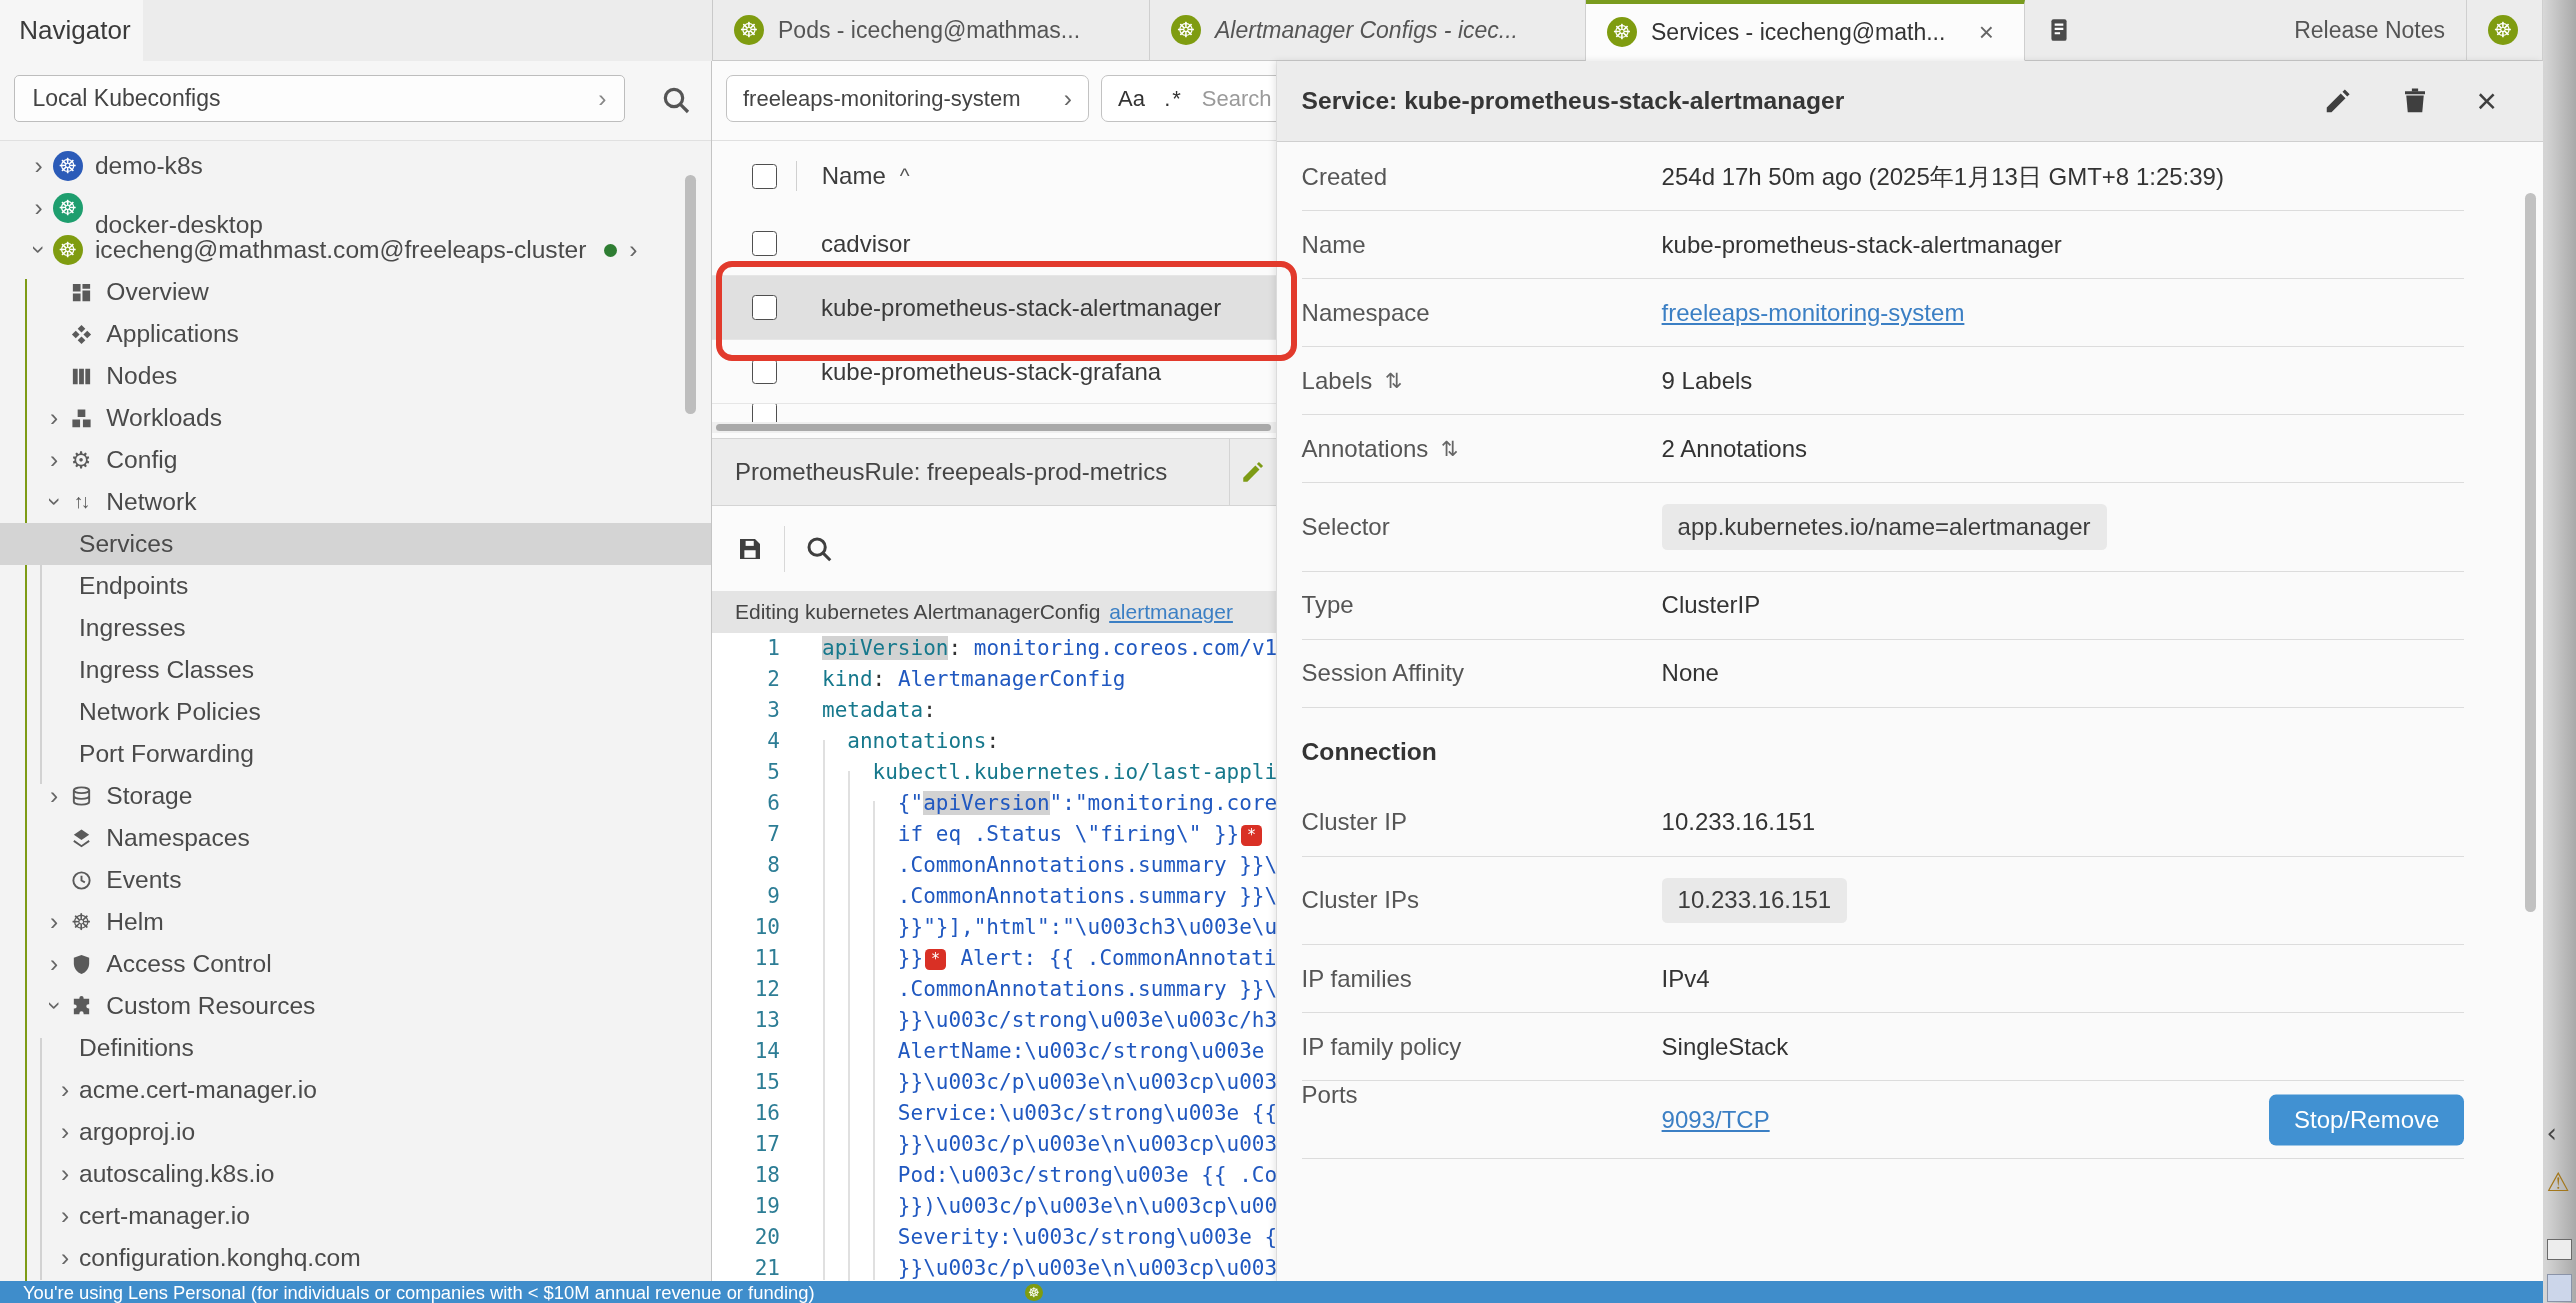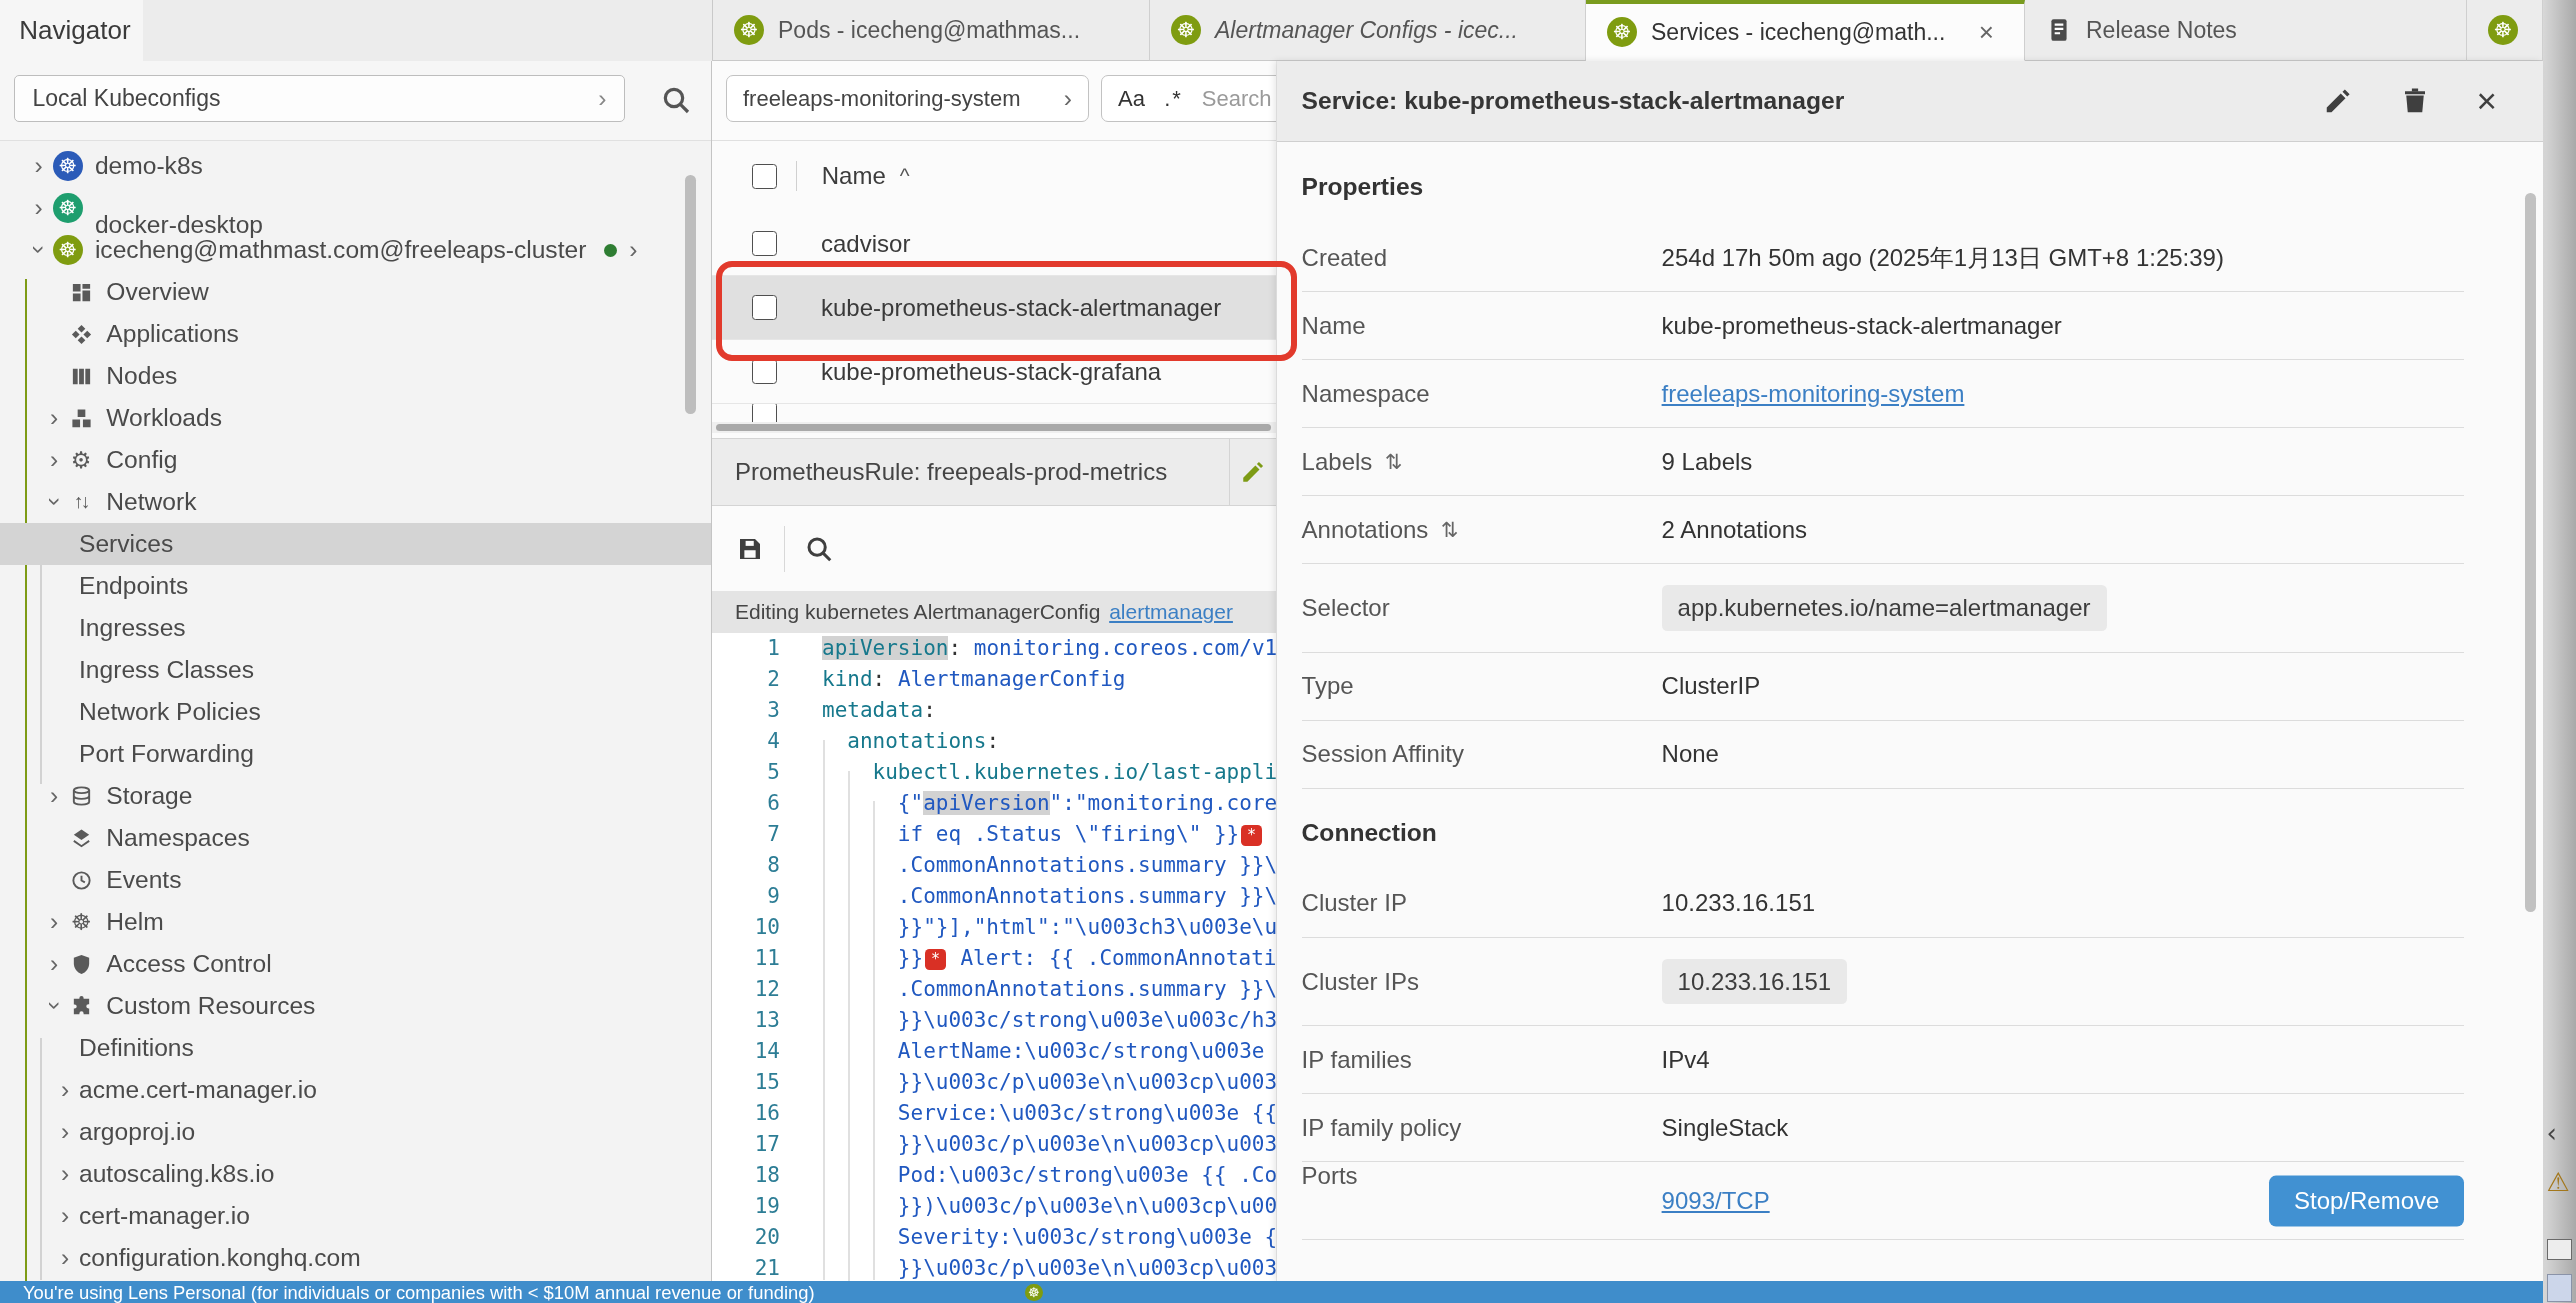--- a/index.html
+++ b/index.html
@@ -146,21 +146,21 @@
         </div>
         <div class="tab italic" style="width: 436px;">
           <span class="kicon" style="background:#7f9c10">☸</span>
           <span class="tlabel">Alertmanager Configs - icec...</span>
         </div>
         <div class="tab active" style="width: 439px;">
           <span class="kicon" style="background:#7f9c10">☸</span>
           <span class="tlabel">Services - icecheng@math...</span>
           <span class="close">×</span>
         </div>
-        <div class="tab " style="width: 442px;">
+        <div class="tab " style="width: 442px; justify-content: space-between;">
           <span class="dicon"><svg viewBox="0 0 24 24">
               <rect x="5" y="2" width="14" height="20" rx="2" fill="currentColor"></rect>
               <path d="M8 7h8M8 11h8M8 15h5" stroke="#fff" stroke-width="2"></path>
             </svg></span>
           <span class="tlabel">Release Notes</span>
         </div>
         <div class="tab " style="width: 76px;">
           <span class="kicon" style="background:#7f9c10">☸</span>
           <span class="tlabel"></span>
         </div>
@@ -448,21 +448,20 @@
         <span class="ic" id="ph-trash"><svg viewBox="0 0 24 24">
               <path fill="currentColor" d="M5 7.5h14l-1.2 13.5H6.2z"></path>
               <rect x="4" y="4.2" width="16" height="2.4" fill="currentColor"></rect>
               <rect x="9.5" y="2" width="5" height="2.4" fill="currentColor"></rect>
             </svg></span>
         <span class="closex">×</span>
       </span>
     </div>
     <div id="panelbody">
       <div class="inner" id="panel-sections">
-          <div class="phead">Properties</div>
           <div class="prow">
             <div class="plabel">
               <span>Created</span>
             </div>
             <div class="pvalue"><span>254d 17h 50m ago (2025年1月13日 GMT+8 1:25:39)</span></div>
           </div>
           <div class="prow">
             <div class="plabel">
               <span>Name</span>
             </div>

